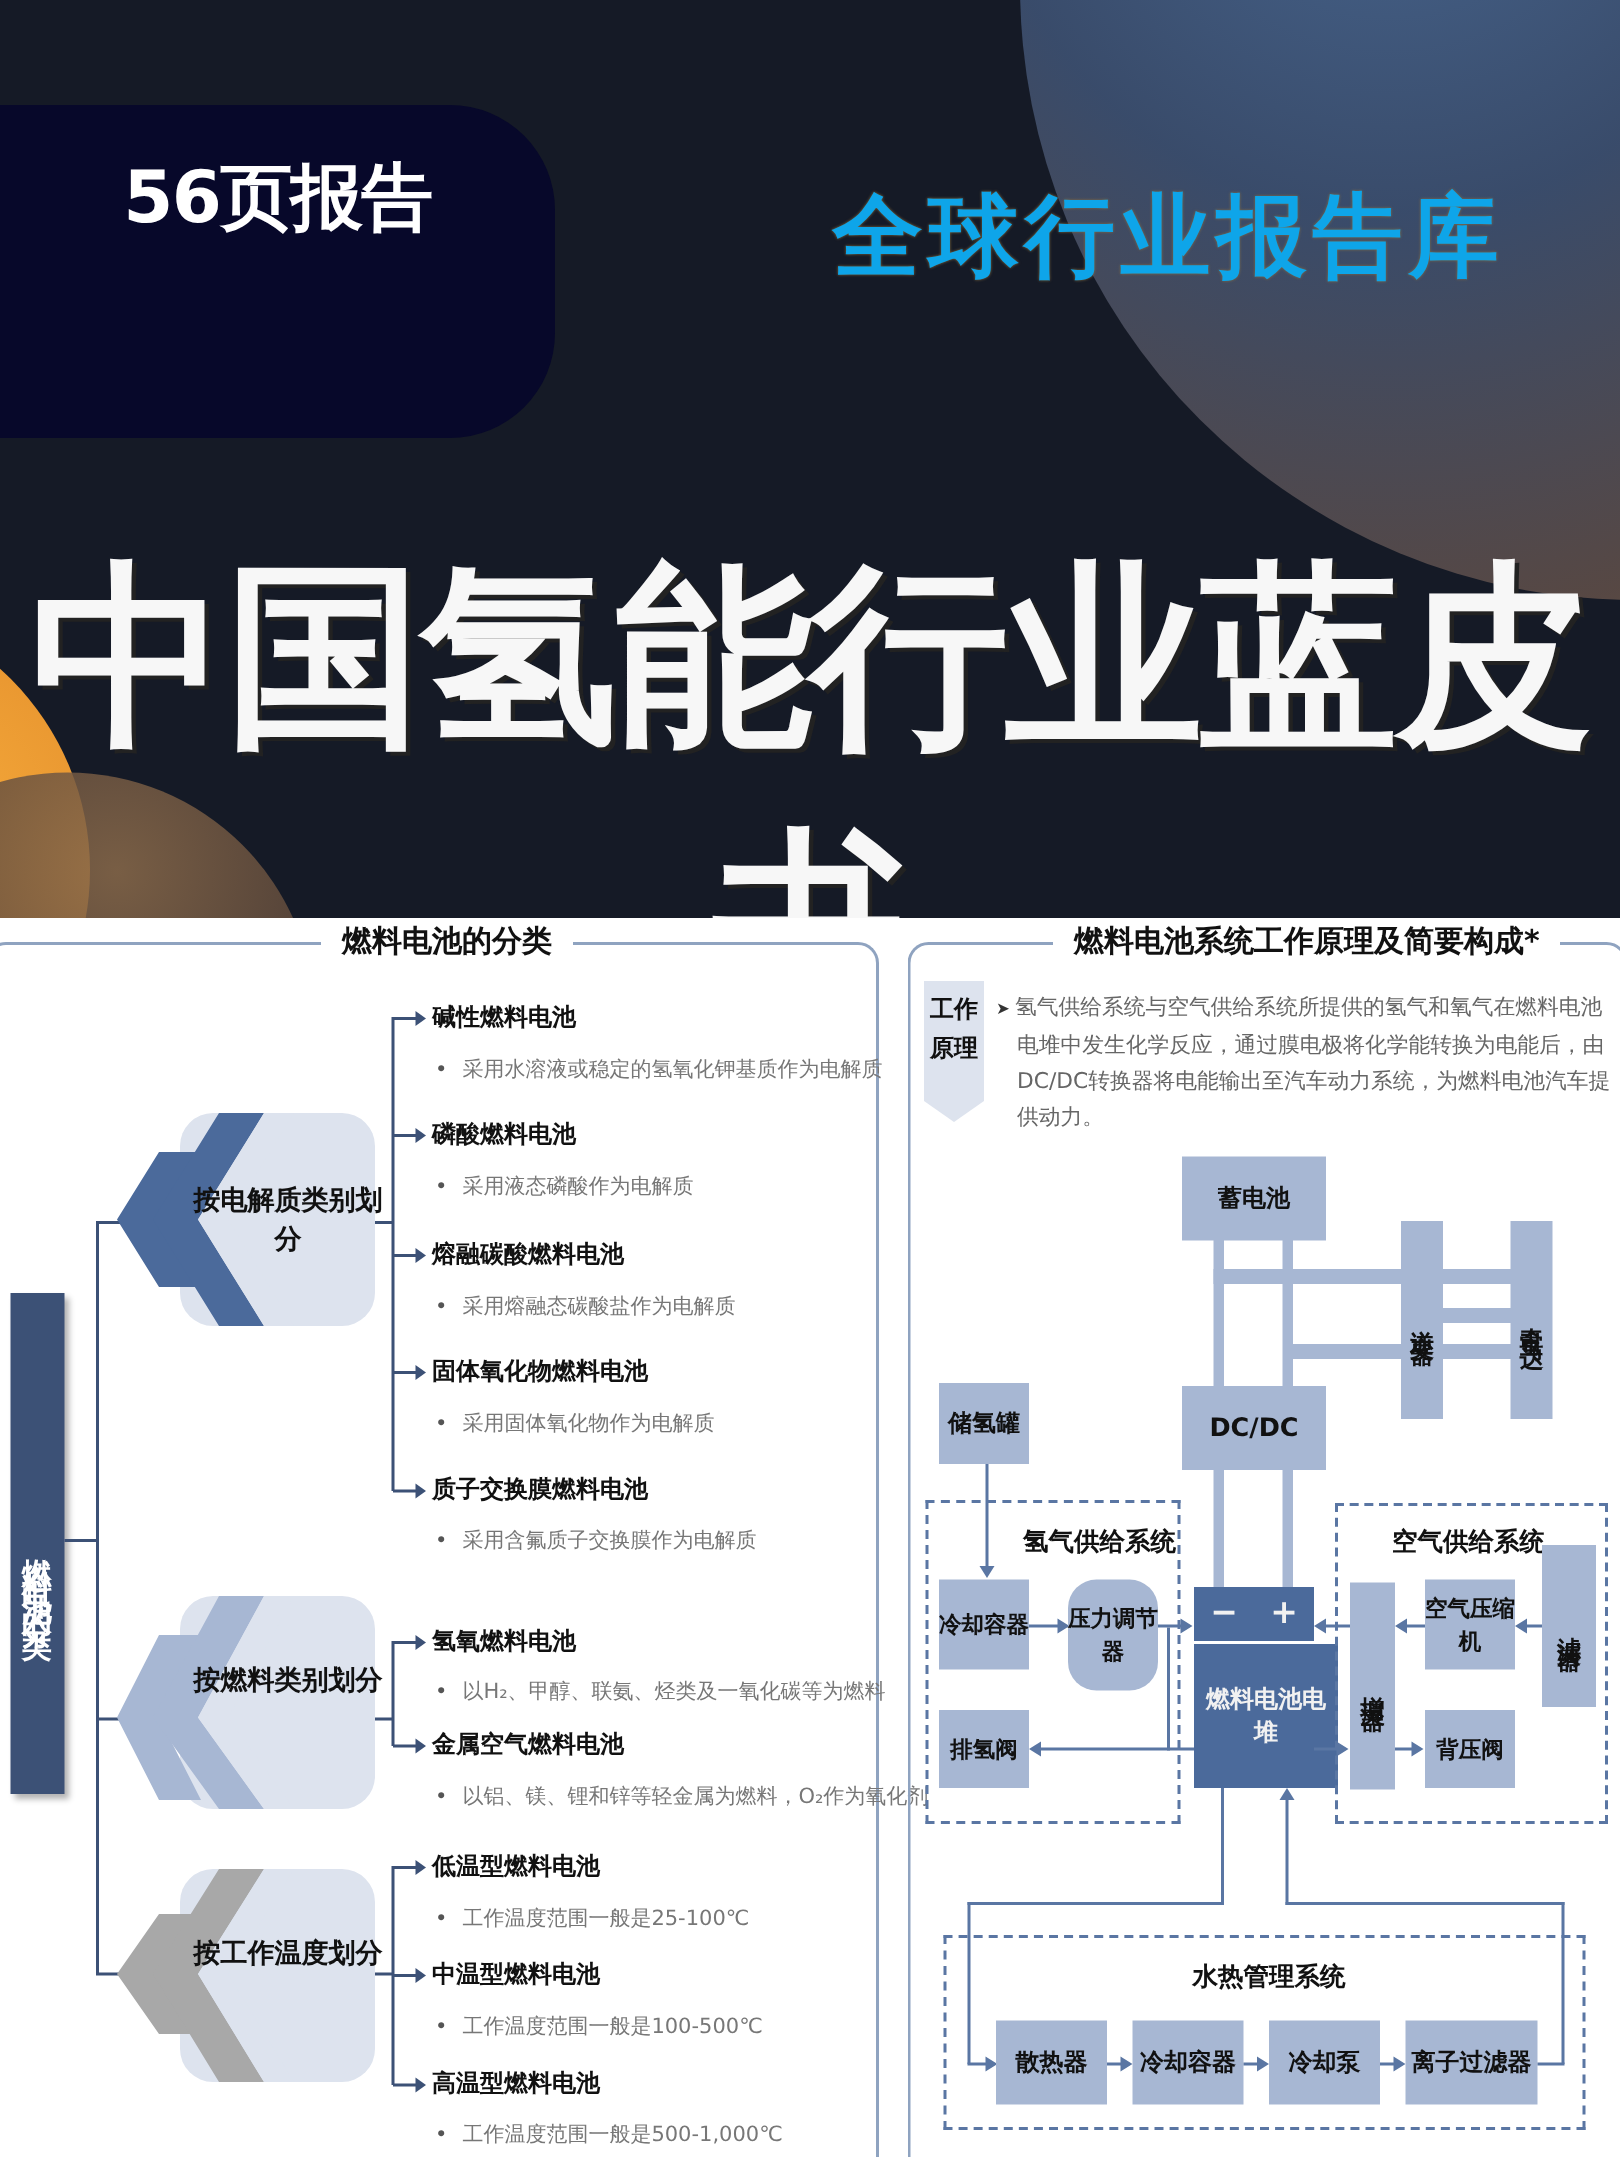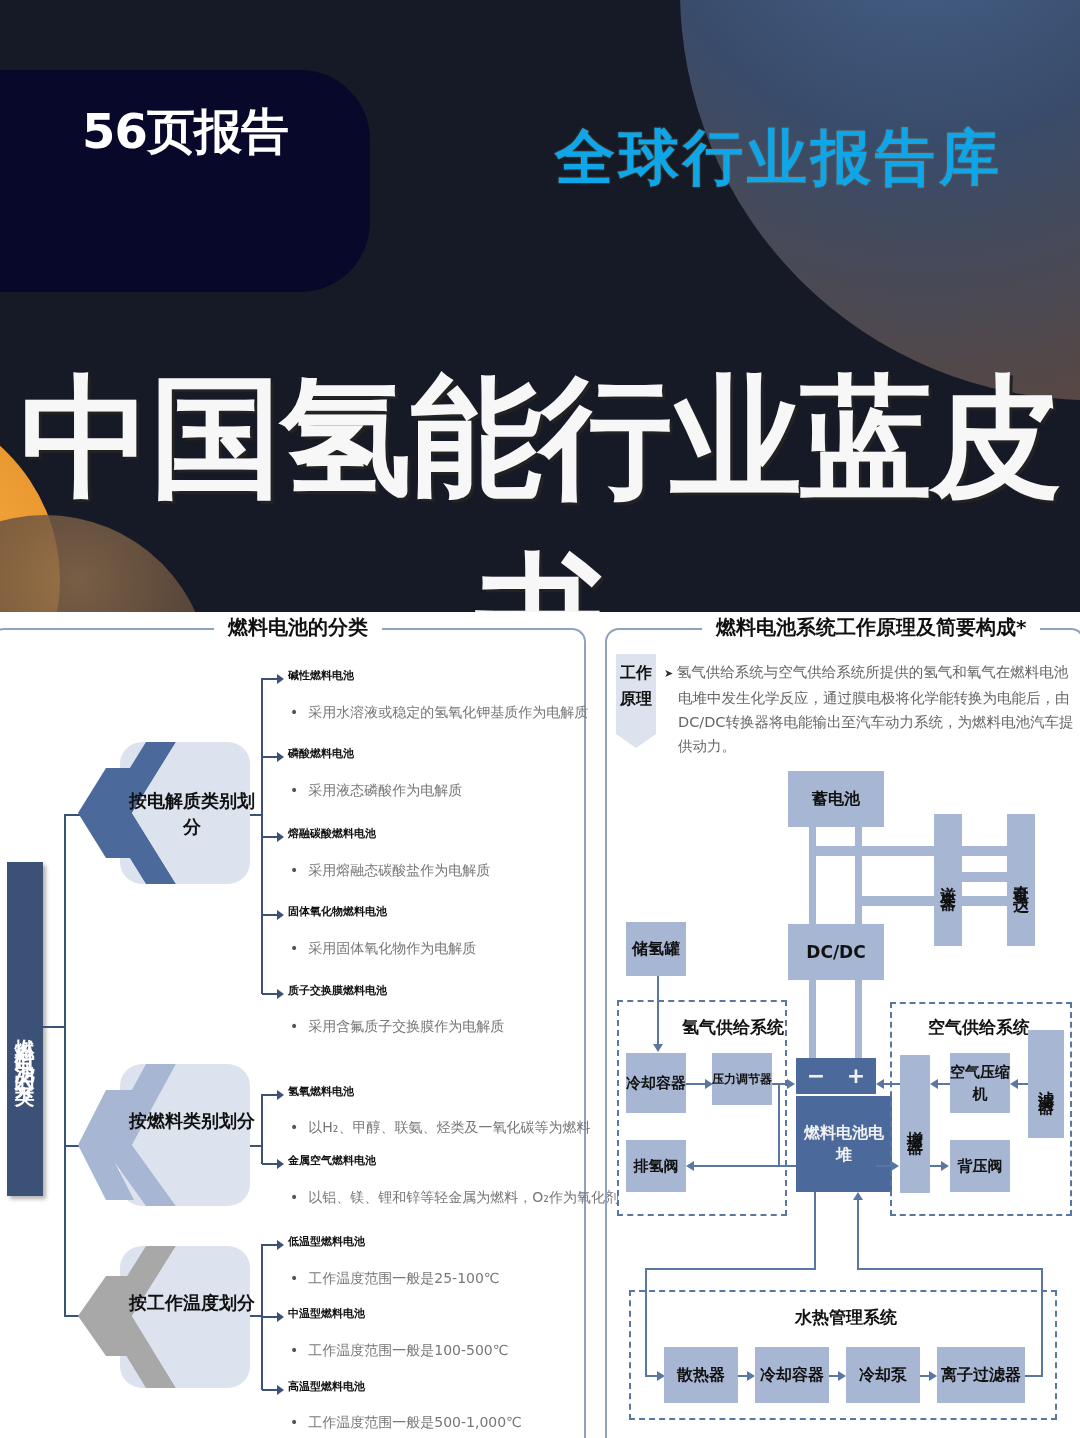--- a/index.html
+++ b/index.html
@@ -30,21 +30,21 @@
   .panel-title { position: absolute; top: -16px; background: #fff; padding: 0 14px; font-size: 20px; font-weight: bold; color: #111; white-space: nowrap; }
   .panel.left .panel-title { left: 222px; }
   .panel.right .panel-title { left: 95px; }
 
   
   .root-label { position: absolute; left: 7px; top: 862px; width: 36px; height: 334px; background: #3c5176;
     box-shadow: 3px 3px 4px rgba(0,0,0,.3); color: #fff; font-size: 20px; font-weight: bold; writing-mode: vertical-rl;
     text-align: center; padding-top: 44px; letter-spacing: 8px; line-height: 36px; }
   .vline { position: absolute; background: #3c5176; }
   .glabel { position: absolute; left: 85px; width: 140px; text-align: center; font-size: 18px; font-weight: bold; color: #111; line-height: 26px; }
-  .item-title { position: absolute; left: 288px; font-size: 11px; font-weight: bold; color: #111; white-space: nowrap; }
+  .item-title { position: absolute; left: 288px; font-size: 16px; font-weight: bold; color: #111; white-space: nowrap; }
   .item-desc { position: absolute; left: 290px; font-size: 14px; color: #777; white-space: nowrap; }
   .item-desc::before { content: "•"; margin-right: 10px; color: #555; }
   .arrow { position: absolute; left: 262px; width: 18px; height: 2px; background: #3c5176; }
   .arrow::after { content: ""; position: absolute; right: -4px; top: -4px; border-left: 7px solid #3c5176; border-top: 5px solid transparent; border-bottom: 5px solid transparent; }
 
   
   .principle-tag { position: absolute; left: 616px; top: 654px; width: 40px; height: 80px; background: #dde3ee;
     font-size: 16px; font-weight: bold; color: #111; text-align: center; line-height: 26px; padding-top: 6px; }
   .principle-tag::after { content: ""; position: absolute; left: 0; bottom: -14px; border-top: 14px solid #dde3ee; border-left: 20px solid transparent; border-right: 20px solid transparent; }
   .principle-text { position: absolute; left: 664px; top: 660px; width: 410px; font-size: 14.5px; line-height: 24px; color: #666; text-indent: -14px; padding-left: 14px; }
@@ -170,21 +170,21 @@
 <div class="box" style="left:788px;top:924px;width:96px;height:56px;font-size:17px;">DC/DC</div>
 <div class="box" style="left:626px;top:922px;width:60px;height:54px;">储氢罐</div>
 
 <div class="dash" style="left:617px;top:1000px;width:170px;height:216px;"></div>
 <div class="sys-label" style="left:682px;top:1016px;">氢气供给系统</div>
 <div class="ln" style="left:657px;top:976px;width:2px;height:70px;"></div>
 <div class="ah d" style="left:653px;top:1044px;"></div>
 <div class="box" style="left:626px;top:1053px;width:60px;height:60px;font-size:15px;">冷却容器</div>
 <div class="ln" style="left:686px;top:1083px;width:20px;height:2px;"></div>
 <div class="ah r" style="left:705px;top:1079px;"></div>
-<div class="box" style="left:712px;top:1053px;width:60px;height:52px;font-size:12px;">压力调节器</div>
+<div class="box" style="left:712px;top:1053px;width:60px;height:74px;font-size:15px;border-radius:19px;">压力调节器</div>
 <div class="ln" style="left:772px;top:1083px;width:16px;height:2px;"></div>
 <div class="ah r" style="left:787px;top:1079px;"></div>
 <div class="ln" style="left:778px;top:1085px;width:2px;height:82px;"></div>
 <div class="box" style="left:626px;top:1140px;width:60px;height:52px;font-size:15px;">排氢阀</div>
 <div class="ln" style="left:694px;top:1165px;width:102px;height:2px;"></div>
 <div class="ah l" style="left:686px;top:1161px;"></div>
 
 <div class="box dark" style="left:796px;top:1058px;width:80px;height:36px;justify-content:space-around;font-size:22px;">
   <span>−</span>
   <span>+</span>

